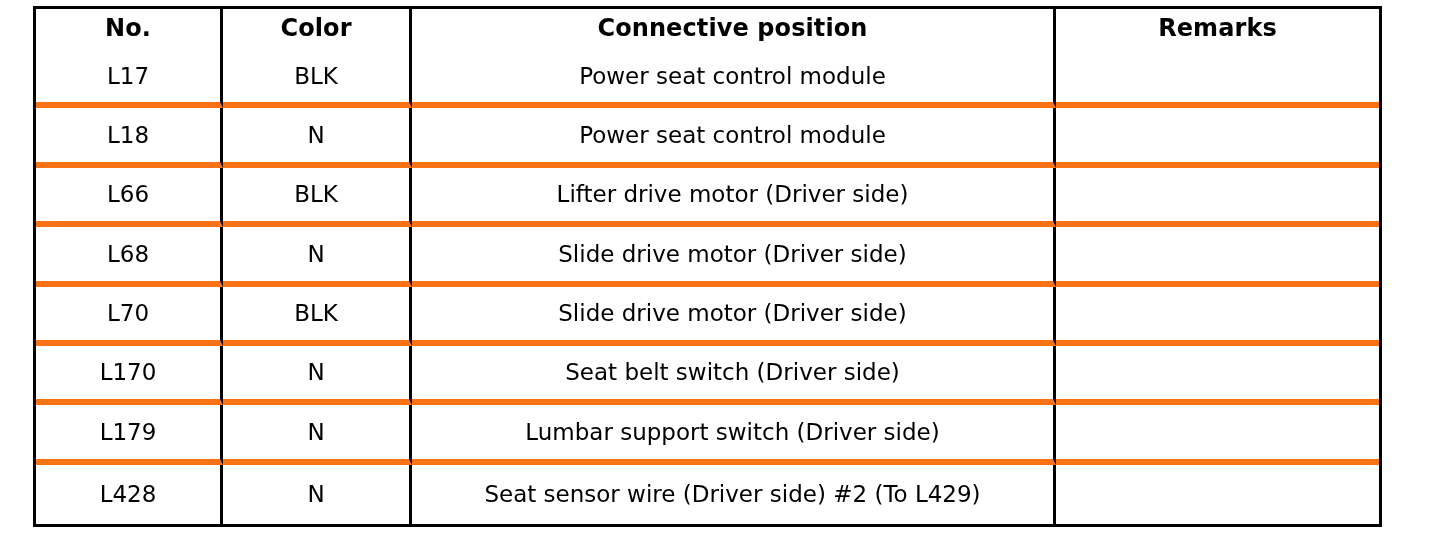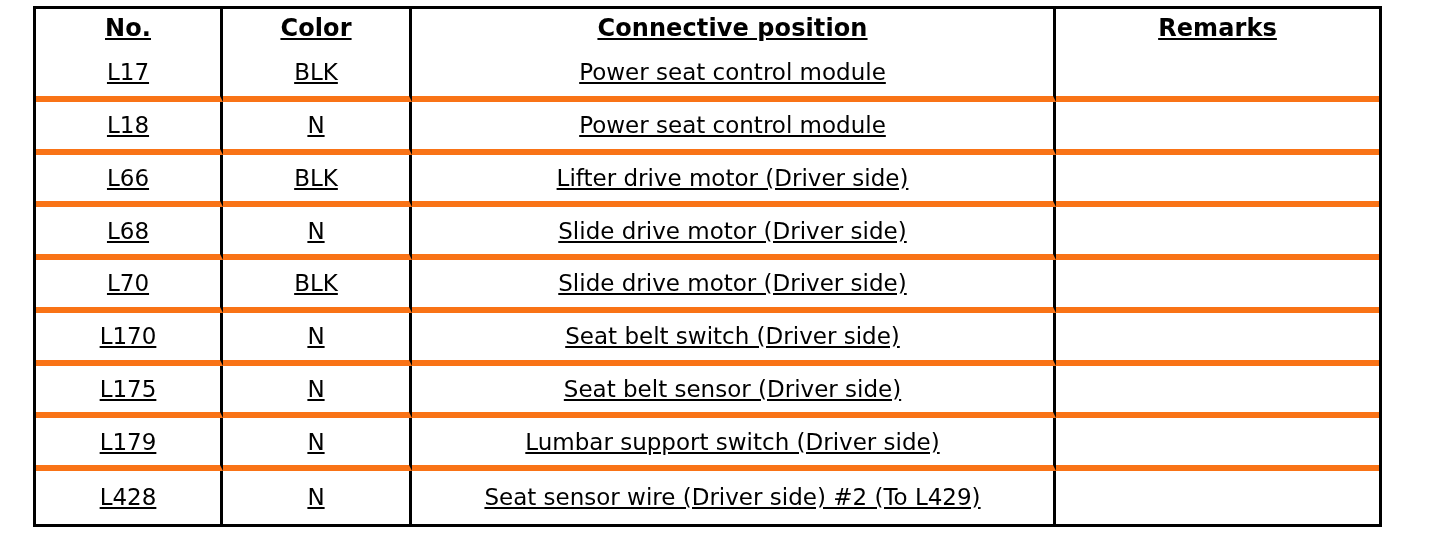--- a/index.html
+++ b/index.html
@@ -23,21 +23,20 @@
   }
   table.connector-table {
     width: 1343px;
     height: 521px;
     border-collapse: separate;
     border-spacing: 0;
     table-layout: fixed;
     background: #ffffff;
     border: 3px solid #000000;
     box-sizing: border-box;
-    text-decoration: underline;
   }
   table.connector-table col.col-no      { width: 187px; }
   table.connector-table col.col-color   { width: 189px; }
   table.connector-table col.col-conn    { width: 644px; }
   table.connector-table col.col-remarks { width: 323px; }
 
   table.connector-table th,
   table.connector-table td {
     border-right: 3px solid #000000;
     border-bottom: 6px solid #f97316;
@@ -127,26 +126,20 @@
           <td class="cell-conn">Slide drive motor (Driver side)</td>
           <td class="cell-remarks"></td>
         </tr>
         <tr>
           <td class="cell-no">L170</td>
           <td class="cell-color">N</td>
           <td class="cell-conn">Seat belt switch (Driver side)</td>
           <td class="cell-remarks"></td>
         </tr>
         <tr>
-          <td class="cell-no">L175</td>
-          <td class="cell-color">N</td>
-          <td class="cell-conn">Seat belt sensor (Driver side)</td>
-          <td class="cell-remarks"></td>
-        </tr>
-        <tr>
           <td class="cell-no">L179</td>
           <td class="cell-color">N</td>
           <td class="cell-conn">Lumbar support switch (Driver side)</td>
           <td class="cell-remarks"></td>
         </tr>
         <tr>
           <td class="cell-no">L428</td>
           <td class="cell-color">N</td>
           <td class="cell-conn">Seat sensor wire (Driver side) #2 (To L429)</td>
           <td class="cell-remarks"></td>

